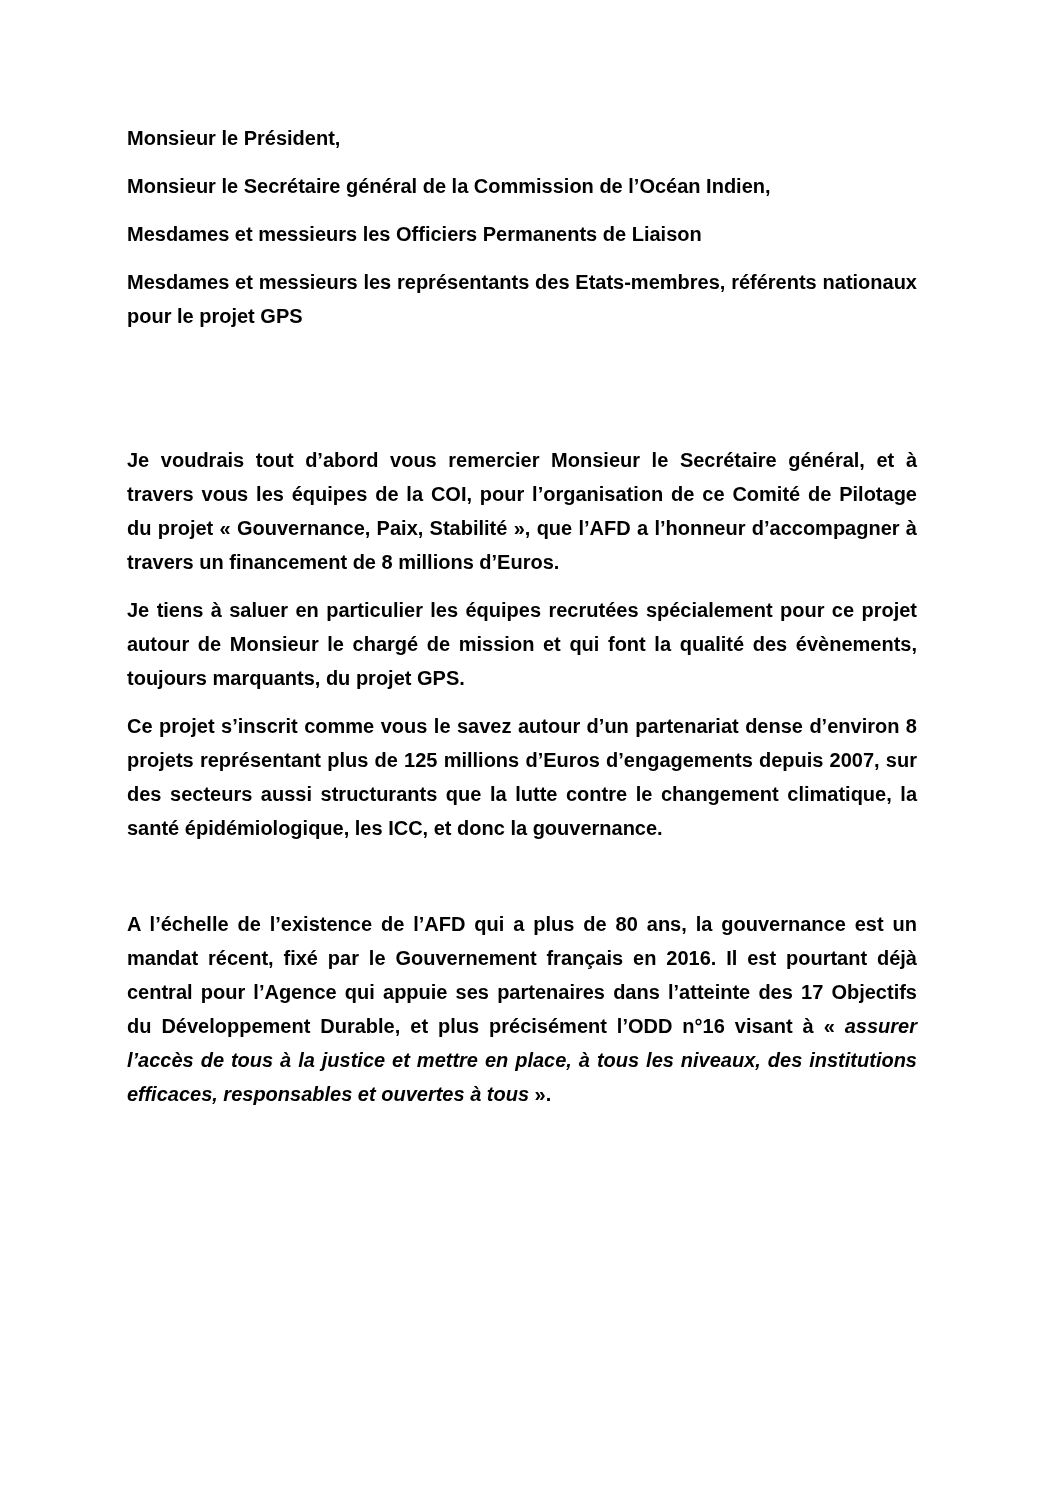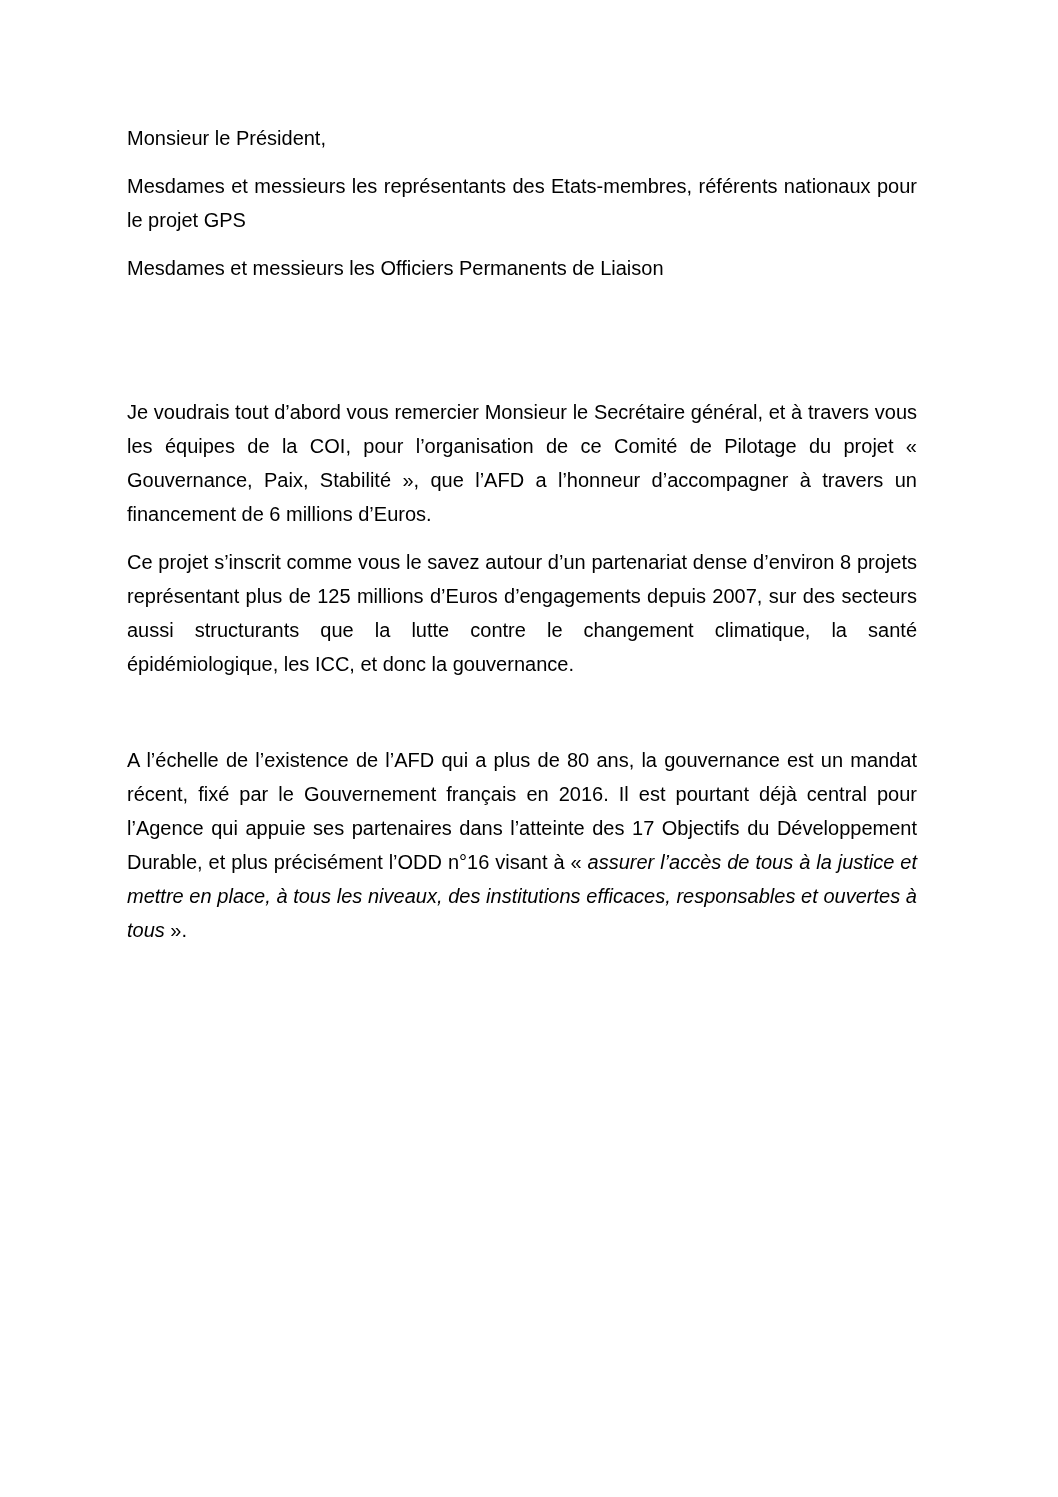--- a/index.html
+++ b/index.html
@@ -21,38 +21,41 @@
     left: 127px;
     top: 121px;
     width: 806px;
     color: #000000;
     font-size: 20px;
     line-height: 34px;
     text-align: justify;
   }
   .content p {
     margin: 0 16px 14px 0;
+    font-weight: bold;
   }
   .spacer-two-lines { height: 96px; }
   .spacer-one-line  { height: 48px; }
   em { font-style: italic; }
 </style>
 </head>
 <body>
 
 <div class="page">
   <div class="content">
 
     <p>Monsieur le Président,</p>
+    <p>Monsieur le Secrétaire général de la Commission de l’Océan Indien,</p>
+    <p>Mesdames et messieurs les Officiers Permanents de Liaison</p>
     <p>Mesdames et messieurs les représentants des Etats-membres, référents nationaux pour le projet GPS</p>
-    <p>Mesdames et messieurs les Officiers Permanents de Liaison</p>
 
     <div class="spacer-two-lines"></div>
 
-    <p>Je voudrais tout d’abord vous remercier Monsieur le Secrétaire général, et à travers vous les équipes de la COI, pour l’organisation de ce Comité de Pilotage du projet « Gouvernance, Paix, Stabilité », que l’AFD a l’honneur d’accompagner à travers un financement de 6 millions d’Euros.</p>
+    <p>Je voudrais tout d’abord vous remercier Monsieur le Secrétaire général, et à travers vous les équipes de la COI, pour l’organisation de ce Comité de Pilotage du projet « Gouvernance, Paix, Stabilité », que l’AFD a l’honneur d’accompagner à travers un financement de 8 millions d’Euros.</p>
+    <p>Je tiens à saluer en particulier les équipes recrutées spécialement pour ce projet autour de Monsieur le chargé de mission et qui font la qualité des évènements, toujours marquants, du projet GPS.</p>
     <p>Ce projet s’inscrit comme vous le savez autour d’un partenariat dense d’environ 8 projets représentant plus de 125 millions d’Euros d’engagements depuis 2007, sur des secteurs aussi structurants que la lutte contre le changement climatique, la santé épidémiologique, les ICC, et donc la gouvernance.</p>
 
     <div class="spacer-one-line"></div>
 
     <p><span>A l’échelle de l’existence de l’AFD qui a plus de 80 ans, la gouvernance est un mandat récent, fixé par le Gouvernement français en 2016. Il est pourtant déjà central pour l’Agence qui appuie ses partenaires dans l’atteinte des 17 Objectifs du Développement Durable, et plus précisément l’ODD n°16 visant à « </span><em>assurer l’accès de tous à la justice et mettre en place, à tous les niveaux, des institutions efficaces, responsables et ouvertes à tous</em><span> ».</span></p>
 
 
   </div>
 </div>
 

